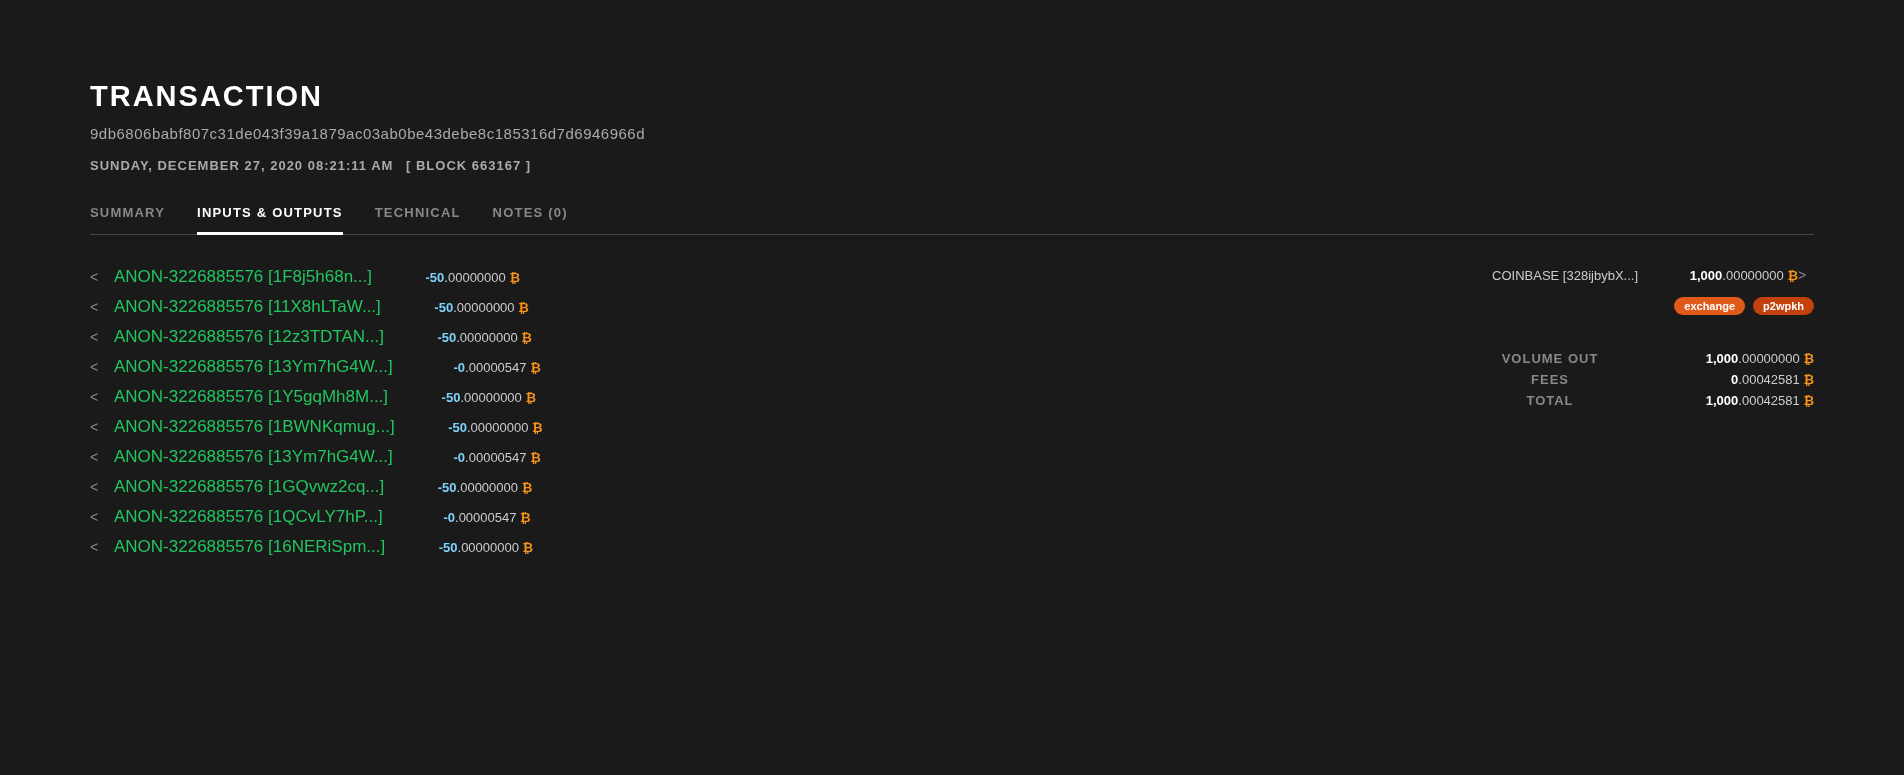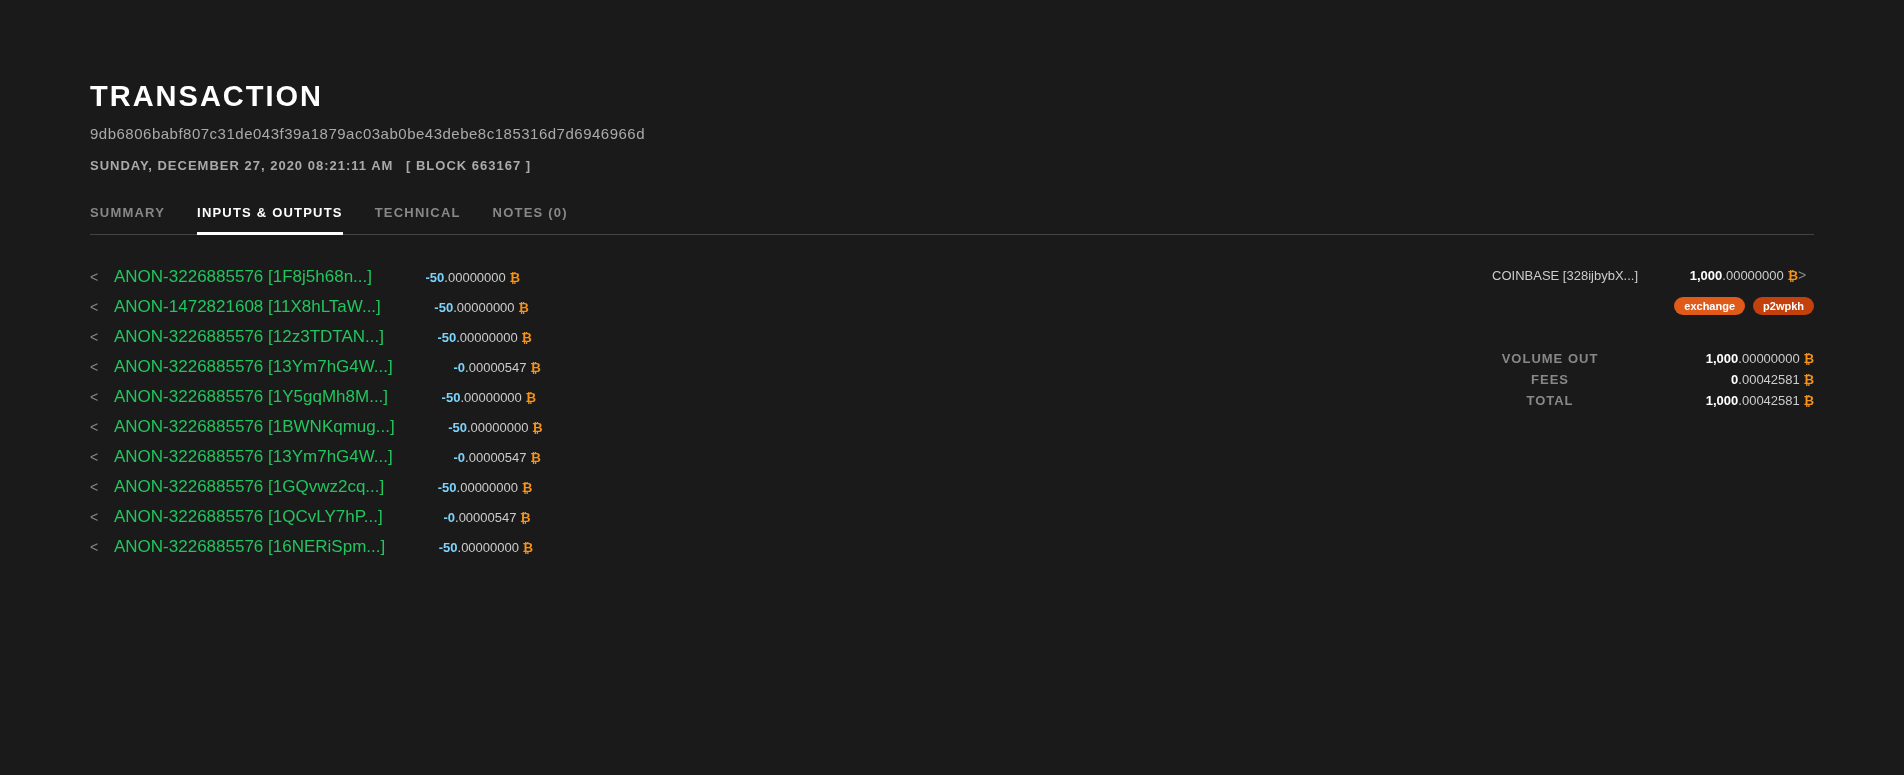--- a/index.html
+++ b/index.html
@@ -192,21 +192,21 @@
   <div class="content-area">
     <div class="inputs-panel">
 
     <div class="io-row">
           <span class="io-arrow">&lt;</span>
           <span class="io-label">ANON-3226885576 [1F8j5h68n...]</span>
           <span class="io-amount"><span class="bold">-50</span>.00000000 <span class="btc-symbol">₿</span></span>
         </div>
         <div class="io-row">
           <span class="io-arrow">&lt;</span>
-          <span class="io-label">ANON-1472821608 [11X8hLTaW...]</span>
+          <span class="io-label">ANON-3226885576 [11X8hLTaW...]</span>
           <span class="io-amount"><span class="bold">-50</span>.00000000 <span class="btc-symbol">₿</span></span>
         </div>
         <div class="io-row">
           <span class="io-arrow">&lt;</span>
           <span class="io-label">ANON-3226885576 [12z3TDTAN...]</span>
           <span class="io-amount"><span class="bold">-50</span>.00000000 <span class="btc-symbol">₿</span></span>
         </div>
         <div class="io-row">
           <span class="io-arrow">&lt;</span>
           <span class="io-label">ANON-3226885576 [13Ym7hG4W...]</span>

